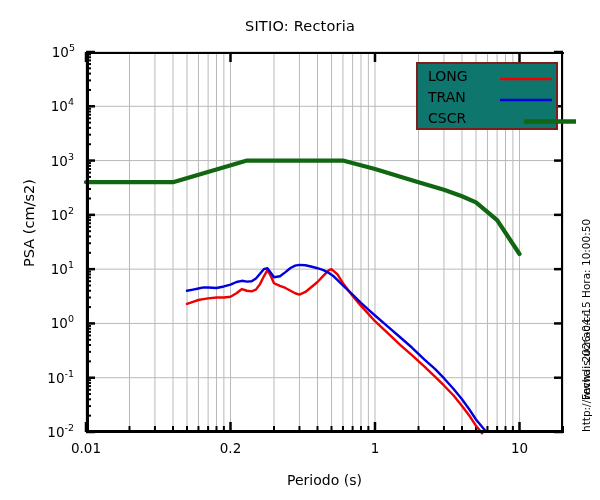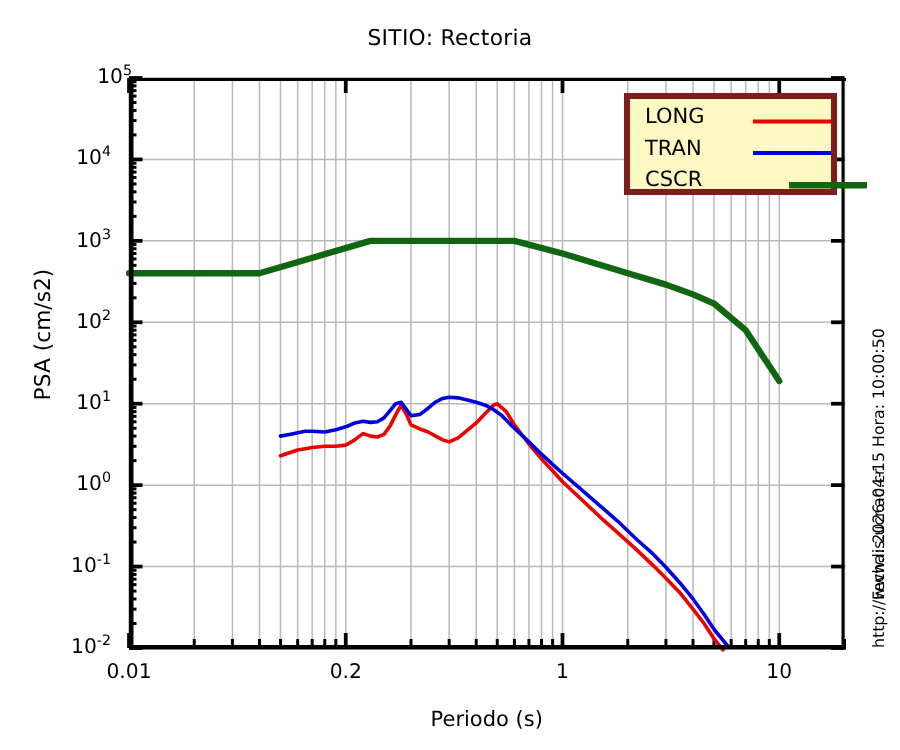--- a/index.html
+++ b/index.html
@@ -93,22 +93,22 @@
     font-size: 10.5px;
     color: #000;
     white-space: nowrap;
     transform-origin: left top;
     transform: rotate(-90deg);
   }
   .legend-box {
     position: absolute;
     left: 416px; top: 62px;
     width: 142px; height: 68px;
-    border: 4px solid #7f1d1d;
-    background: #fef9c3;
+    border: 2px solid #7f1d1d;
+    background: #0f766e;
     box-sizing: border-box;
   }
   .legend-row {
     position: absolute;
     left: 0; width: 142px; height: 20px;
   }
   .legend-label {
     position: absolute;
     left: 10px; top: 0;
     font-size: 14px;
@@ -276,21 +276,21 @@
       <polyline points="187.00,290.75 192.98,289.60 198.44,288.50 203.47,287.45 208.12,287.45 216.50,287.97 223.89,286.45 230.50,284.56 236.48,281.99 241.94,280.80 246.97,281.58 251.62,281.19 255.95,278.58 260.00,273.82 263.80,269.14 267.39,268.22 270.78,272.70 274.00,277.22 279.98,276.24 285.44,272.16 290.46,267.99 295.11,265.64 299.44,264.84 305.43,265.24 310.89,266.47 317.50,268.22 323.48,270.11 328.94,272.97 333.96,276.56 338.61,281.19 342.94,285.48 352.62,294.58 361.00,302.79 368.39,309.57 375.00,315.50 386.44,325.39 400.45,337.52 411.89,347.52 424.48,359.67 434.96,368.95 443.94,378.19 453.62,388.98 462.00,399.32 469.39,409.47 476.00,419.49 485.32,430.85" fill="none" stroke="#0000dd" stroke-width="2.4" stroke-linejoin="round" stroke-linecap="round"></polyline>
       <polyline points="86.00,182.17 173.00,182.17 246.97,160.57 342.94,160.57 375.00,168.98 418.50,182.17 443.94,189.76 462.00,196.27 476.00,202.35 497.12,220.12 519.50,254.01" fill="none" stroke="#116611" stroke-width="4.2" stroke-linejoin="round" stroke-linecap="round"></polyline>
     </svg>
 
   <div class="axis-line-top"></div>
   <div class="axis-line-left"></div>
   <div class="axis-line-right"></div>
   <div class="axis-line-bottom"></div>
 
   <div id="ytick-labels">
-      <div class="ytick-label" style="top: 42px; left: 32px;">10<sup>5</sup></div>
+      <div class="ytick-label" style="top: 42px; left: 19px;">10<sup>5</sup></div>
       <div class="ytick-label" style="top: 96.2857px; left: 18px;">10<sup>4</sup></div>
       <div class="ytick-label" style="top: 150.571px; left: 18px;">10<sup>3</sup></div>
       <div class="ytick-label" style="top: 204.857px; left: 18px;">10<sup>2</sup></div>
       <div class="ytick-label" style="top: 259.143px; left: 18px;">10<sup>1</sup></div>
       <div class="ytick-label" style="top: 313.429px; left: 18px;">10<sup>0</sup></div>
       <div class="ytick-label" style="top: 367.714px; left: 18px;">10<sup>-1</sup></div>
       <div class="ytick-label" style="top: 422px; left: 18px;">10<sup>-2</sup></div>
     </div>
   <div id="xtick-labels">
       <div class="xtick-label" style="left: 86px;">0.01</div>

